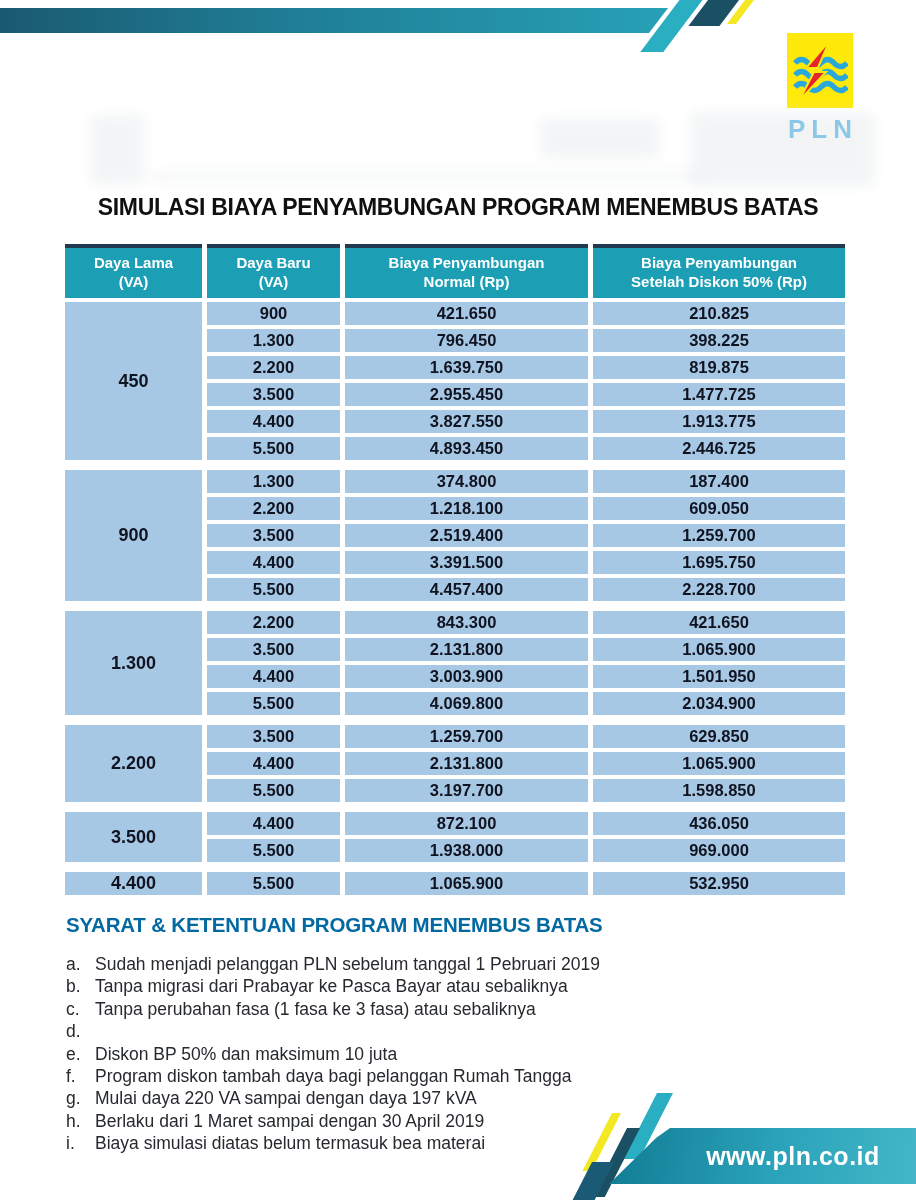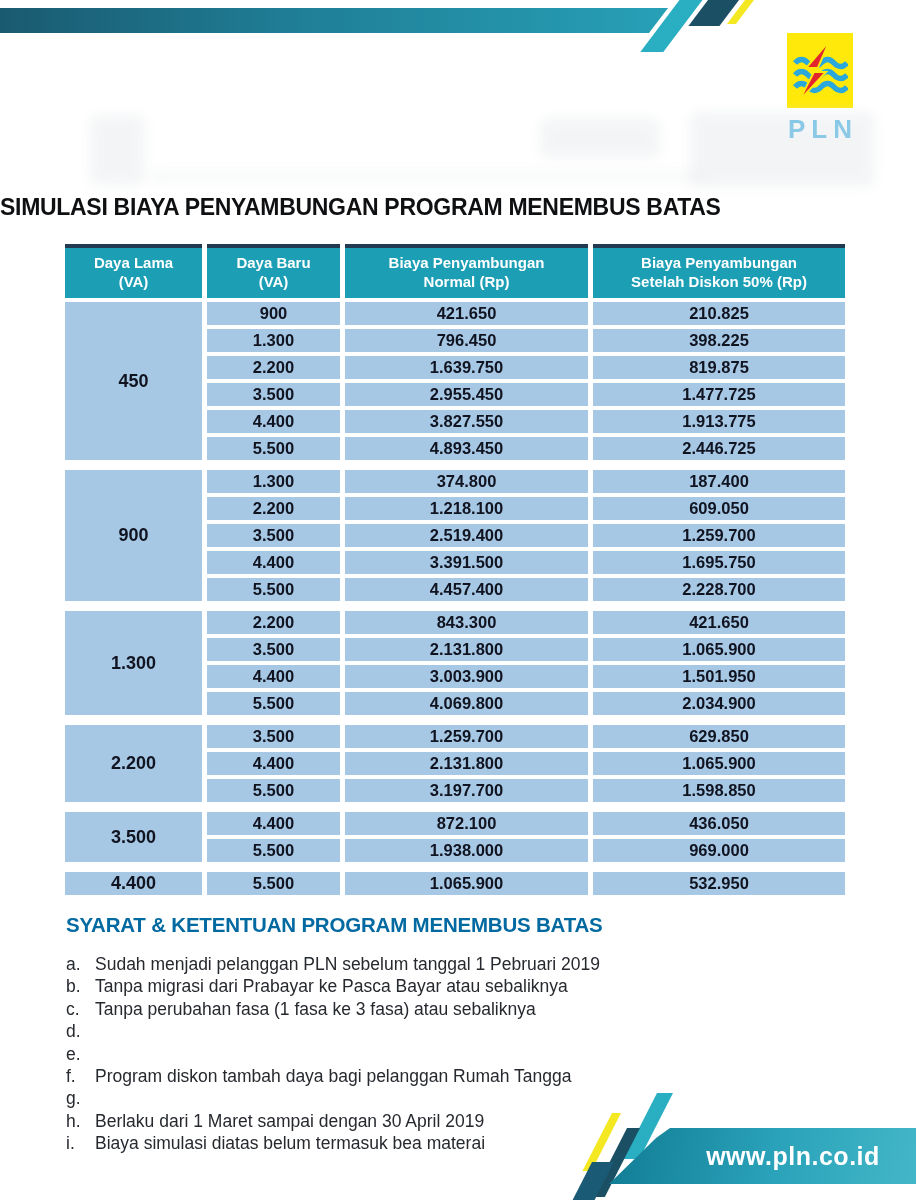--- a/index.html
+++ b/index.html
@@ -26,21 +26,21 @@
 
   
   .wm{position:absolute;filter:blur(6px);opacity:.5;background:#e8ebed;border-radius:8px;}
   .wm1{left:90px;top:115px;width:55px;height:70px;}
   .wm2{left:540px;top:118px;width:120px;height:40px;}
   .wm3{left:690px;top:112px;width:185px;height:75px;}
   .wm4{left:150px;top:170px;width:560px;height:13px;opacity:.3;}
 
   
   .title{
-    position:absolute;top:194px;left:0;width:100%;
+    position:absolute;top:194px;left:0;width:100%;text-align:center;
     font-size:23px;font-weight:bold;color:#0f1012;letter-spacing:-0.3px;
   }
 
   
   .sim-table{
     position:absolute;top:240px;left:60px;width:790px;
     border-collapse:separate;border-spacing:5px 4px;table-layout:fixed;
   }
   .sim-table th{
     background:#1c9fb5;color:#ffffff;font-size:15px;font-weight:bold;
@@ -269,27 +269,29 @@
       </div>
       <div class="term">
         <span class="lt">c.</span>
         <span>Tanpa perubahan fasa (1 fasa ke 3 fasa) atau sebaliknya</span>
       </div>
       <div class="term">
         <span class="lt">d.</span>
       </div>
       <div class="term">
         <span class="lt">e.</span>
+        <span>Diskon BP 50% dan maksimum 10 juta</span>
       </div>
       <div class="term">
         <span class="lt">f.</span>
         <span>Program diskon tambah daya bagi pelanggan Rumah Tangga</span>
       </div>
       <div class="term">
         <span class="lt">g.</span>
+        <span>Mulai daya 220 VA sampai dengan daya 197 kVA</span>
       </div>
       <div class="term">
         <span class="lt">h.</span>
         <span>Berlaku dari 1 Maret sampai dengan 30 April 2019</span>
       </div>
       <div class="term">
         <span class="lt">i.</span>
         <span>Biaya simulasi diatas belum termasuk bea materai</span>
       </div>
     </div>

